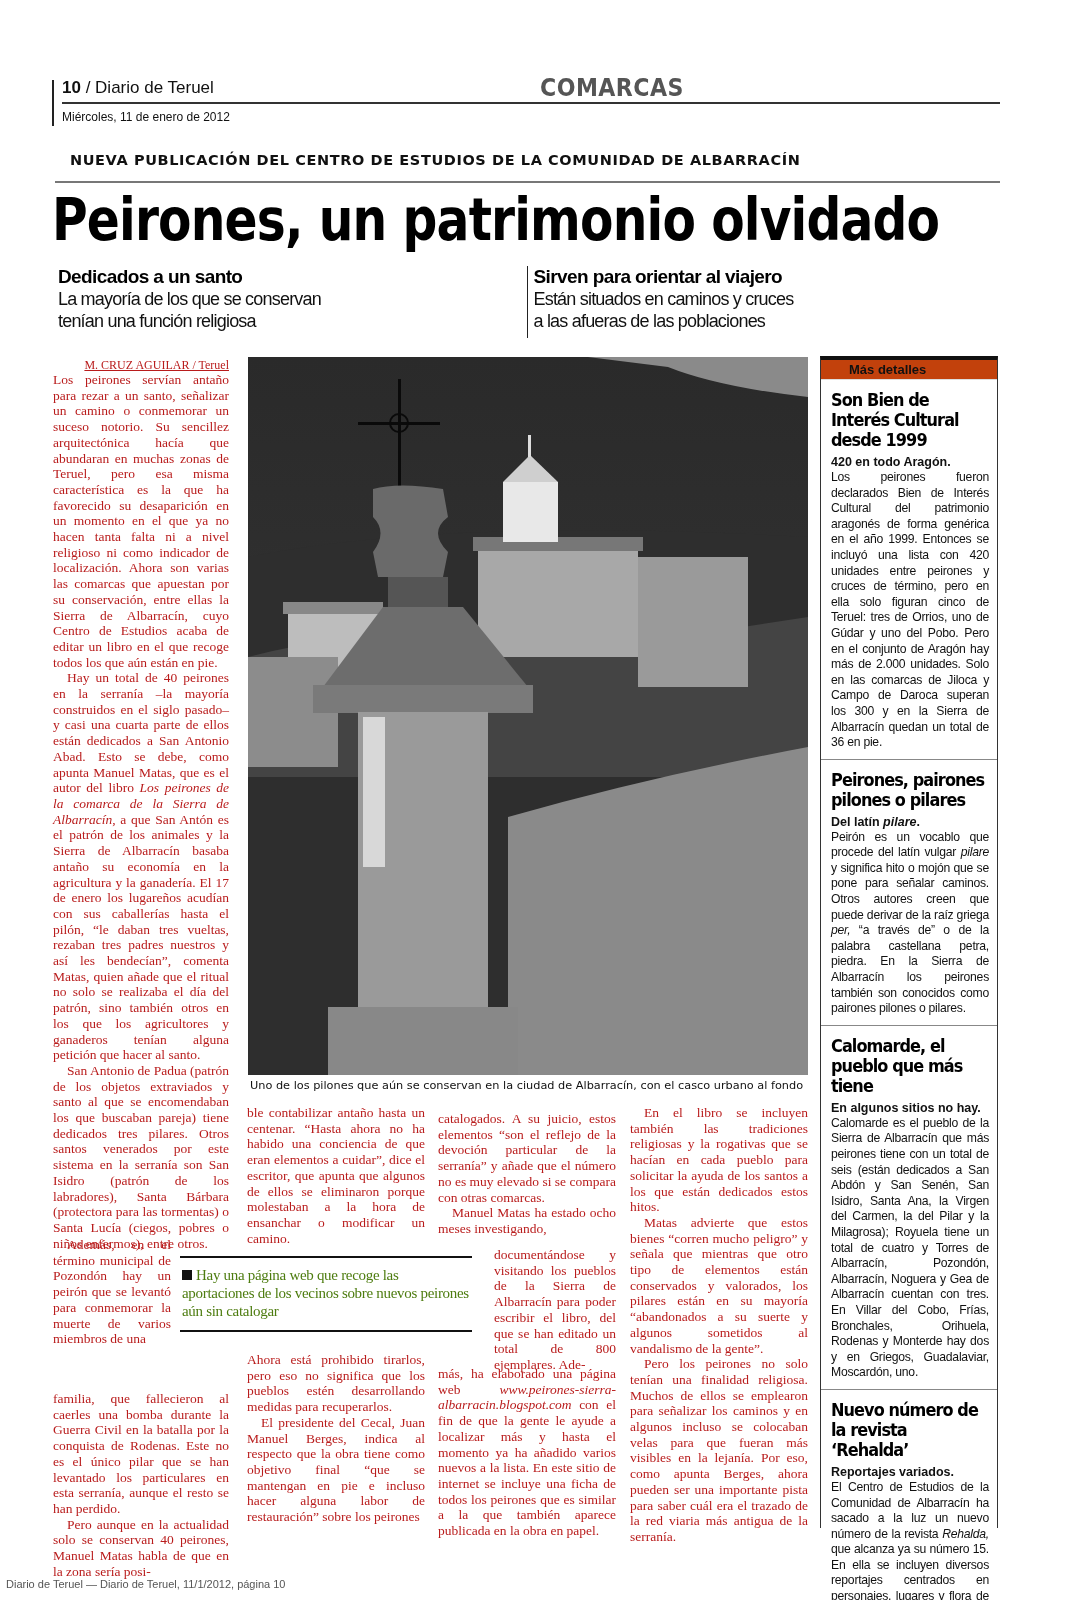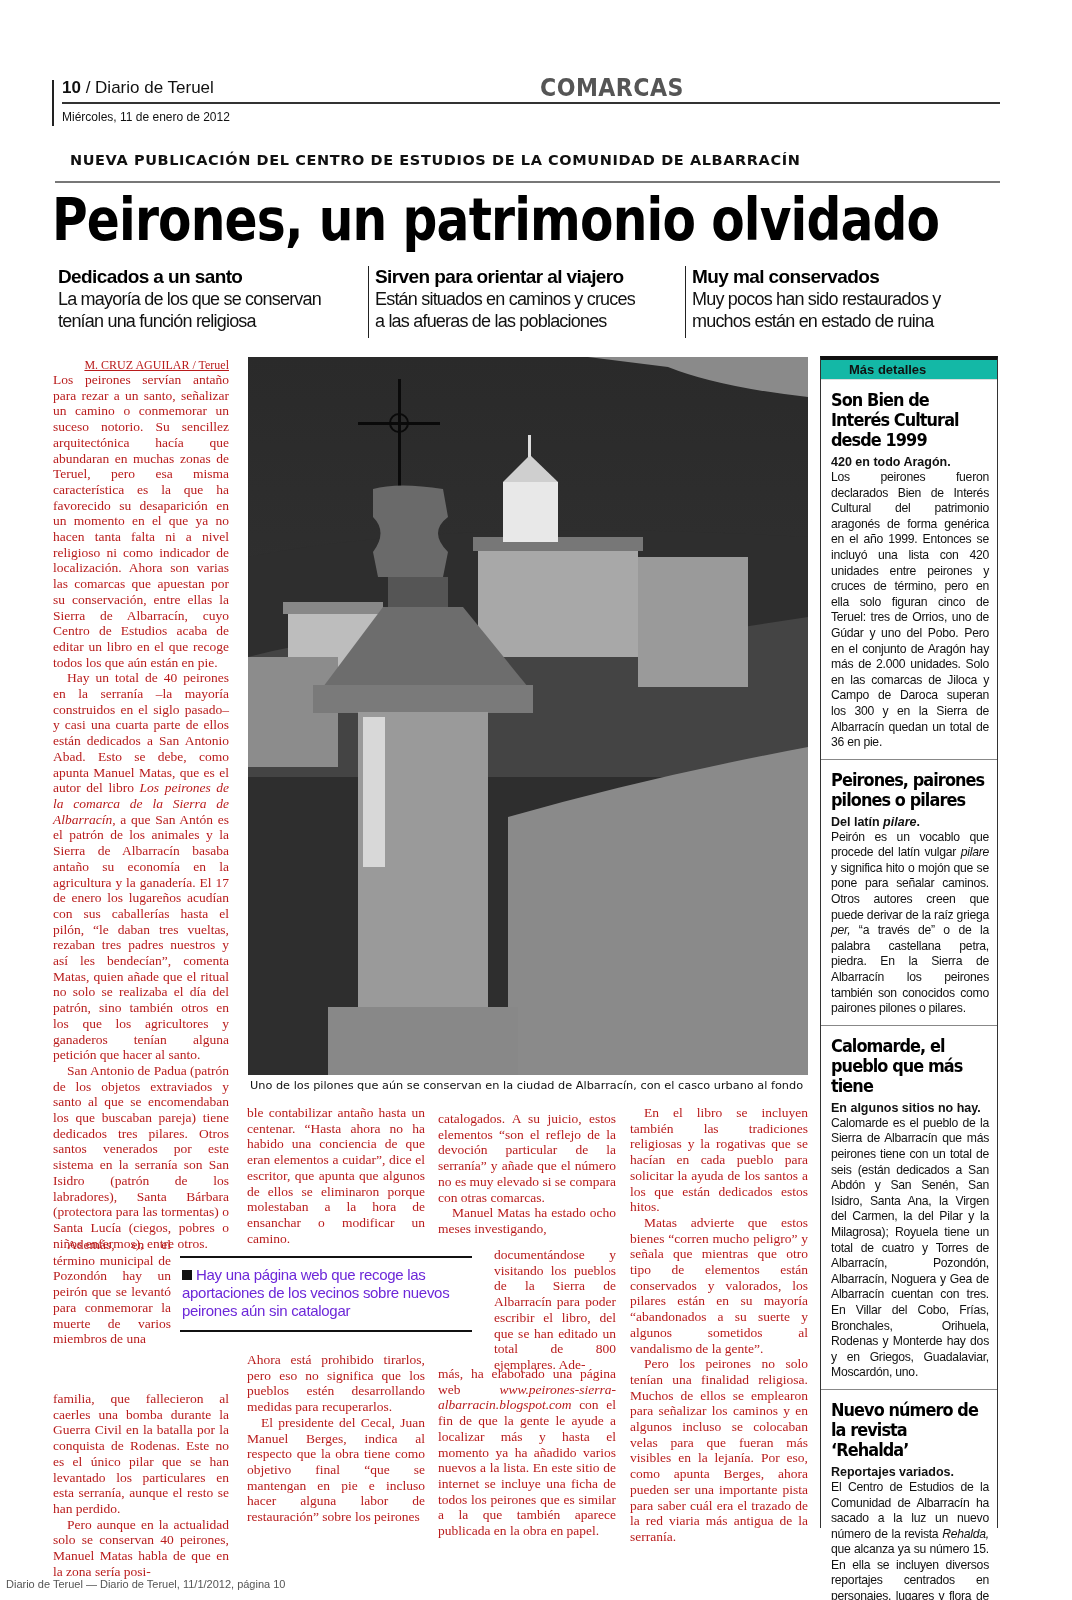--- a/index.html
+++ b/index.html
@@ -42,26 +42,26 @@
   .col3c { left: 438px; top: 1366px; width: 178px; }
   .col4 { left: 630px; top: 1105px; width: 178px; }
   em { font-style: italic; }
 
   
   .photo { left: 248px; top: 357px; width: 560px; height: 718px; overflow: hidden; background: #1a1a1a; }
   .photo svg { width: 100%; height: 100%; display: block; }
   .caption { left: 250px; top: 1079px; font-family: "DejaVu Sans", sans-serif; font-size: 11.3px; color: #111; white-space: nowrap; }
 
   
-  .pull { left: 180px; top: 1256px; width: 292px; border-top: 2.5px solid #111; border-bottom: 2.5px solid #111; padding: 8px 2px 10px 2px; font-family: Liberation Sans, sans-serif; font-size: 15px; line-height: 18px; letter-spacing: -0.3px; color: #6d28d9; }
+  .pull { left: 180px; top: 1256px; width: 292px; border-top: 2.5px solid #111; border-bottom: 2.5px solid #111; padding: 8px 2px 10px 2px; font-family: Liberation Serif, serif; font-size: 15px; line-height: 18px; letter-spacing: -0.3px; color: #4d7c0f; }
   .pull .sq { display: inline-block; width: 10px; height: 10px; background: #111; margin-right: 4px; vertical-align: 0; }
 
   
   .side { left: 820px; top: 356px; width: 178px; border-left: 1px solid #333; border-right: 1px solid #333; border-top: 4px solid #111; height: 1172px; }
-  .side-tab { height: 20px; background: #14b8a6; font-family: "Liberation Sans", sans-serif; font-weight: bold; font-size: 13px; padding: 2px 0 0 28px; border-bottom: 1px solid #ddd; }
+  .side-tab { height: 20px; background: #c2410c; font-family: "Liberation Sans", sans-serif; font-weight: bold; font-size: 13px; padding: 2px 0 0 28px; border-bottom: 1px solid #ddd; }
   .side-block { padding: 0 8px 8px 10px; border-bottom: 1px solid #888; }
   .side-block:last-child { border-bottom: none; }
   .sb-title { font-family: "DejaVu Sans", sans-serif; font-weight: bold; font-size: 17.5px; line-height: 20px; letter-spacing: -1px; color: #000; padding-top: 10px; transform: scaleX(0.92); transform-origin: left; width: 108%; }
   .sb-lead { font-family: "Liberation Sans", sans-serif; font-weight: bold; font-size: 12.5px; margin-top: 5px; line-height: 15px; }
   .sb-text { font-family: "Liberation Sans", sans-serif; font-size: 12.2px; line-height: 15.6px; letter-spacing: -0.25px; text-align: justify; color: #111; }
 
   .footer { left: 6px; top: 1578px; font-family: "Liberation Sans", sans-serif; font-size: 11px; color: #555; white-space: nowrap; }
 </style>
 </head>
 <body>
@@ -79,25 +79,20 @@
 <div class="abs subs">
   <div class="sub">
     <div class="sub-title">Dedicados a un santo</div>
     <div class="sub-text">La mayoría de los que se conservan</div>
     <div class="sub-text">tenían una función religiosa</div>
   </div>
   <div class="sub">
     <div class="sub-title">Sirven para orientar al viajero</div>
     <div class="sub-text">Están situados en caminos y cruces</div>
     <div class="sub-text">a las afueras de las poblaciones</div>
-  </div>
-  <div class="sub">
-    <div class="sub-title">Muy mal conservados</div>
-    <div class="sub-text">Muy pocos han sido restaurados y</div>
-    <div class="sub-text">muchos están en estado de ruina</div>
   </div>
 </div>
 
 <div class="abs col col1">
   <div class="byline">M. CRUZ AGUILAR / Teruel</div>
   <p style="text-indent:0">Los peirones servían antaño para rezar a un santo, señalizar un camino o conmemorar un suceso notorio. Su sencillez arquitectónica hacía que abundaran en muchas zonas de Teruel, pero esa misma característica es la que ha favorecido su desaparición en un momento en el que ya no hacen tanta falta ni a nivel religioso ni como indicador de localización. Ahora son varias las comarcas que apuestan por su conservación, entre ellas la Sierra de Albarracín, cuyo Centro de Estudios acaba de editar un libro en el que recoge todos los que aún están en pie.</p>
   <p><span>Hay un total de 40 peirones en la serranía –la mayoría construidos en el siglo pasado– y casi una cuarta parte de ellos están dedicados a San Antonio Abad. Esto se debe, como apunta Manuel Matas, que es el autor del libro </span><em>Los peirones de la comarca de la Sierra de Albarracín</em><span>, a que San Antón es el patrón de los animales y la Sierra de Albarracín basaba antaño su economía en la agricultura y la ganadería. El 17 de enero los lugareños acudían con sus caballerías hasta el pilón, “le daban tres vueltas, rezaban tres padres nuestros y así les bendecían”, comenta Matas, quien añade que el ritual no solo se realizaba el día del patrón, sino también otros en los que los agricultores y ganaderos tenían alguna petición que hacer al santo.</span></p>
   <p>San Antonio de Padua (patrón de los objetos extraviados y santo al que se encomendaban los que buscaban pareja) tiene dedicados tres pilares. Otros santos venerados por este sistema en la serranía son San Isidro (patrón de los labradores), Santa Bárbara (protectora para las tormentas) o Santa Lucía (ciegos, pobres o niños enfermos), entre otros.</p>
 </div>
 <div class="abs col col1-narrow">

